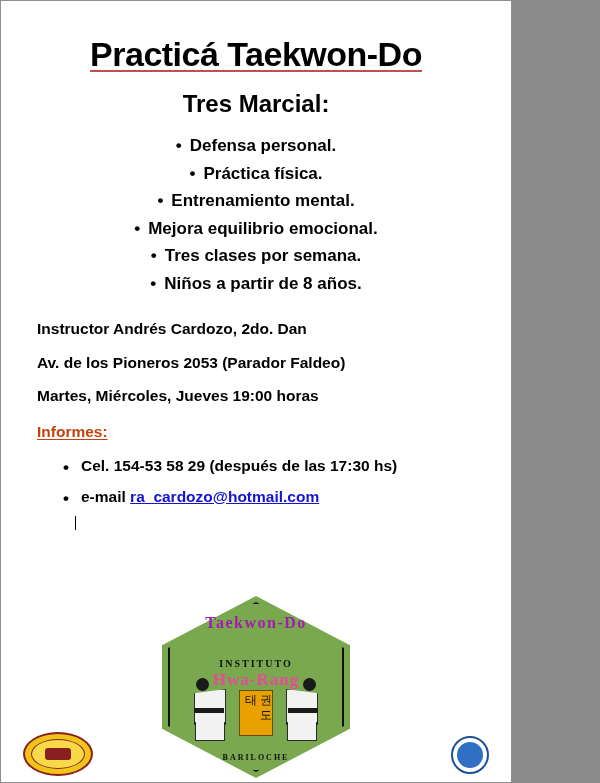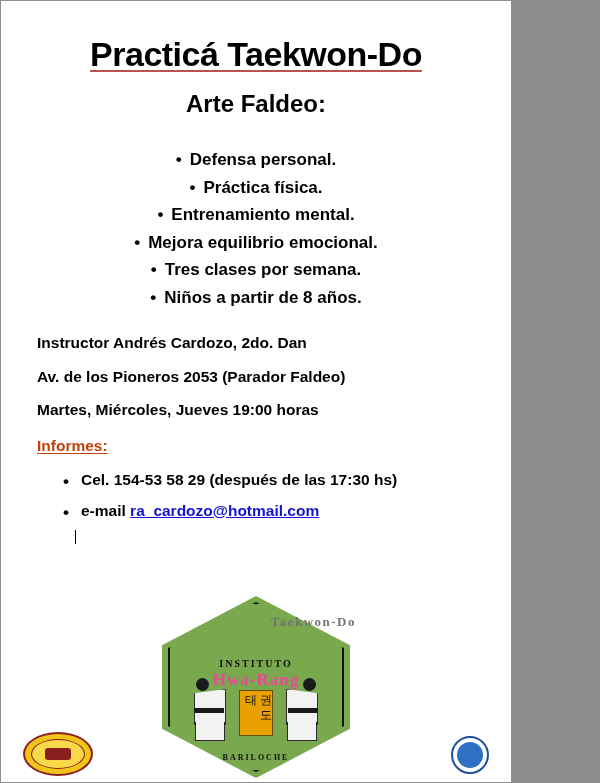--- a/index.html
+++ b/index.html
@@ -48,21 +48,21 @@
   }
   h2.subtitle {
     margin: 16px 0 0 0;
     text-align: center;
     font-size: 24px;
     font-weight: bold;
     color: #000;
   }
   ul.bullets {
     list-style: none;
-    margin: 28px 0 0 0;
+    margin: 14px 0 0 0;
     padding: 0;
     text-align: center;
   }
   ul.bullets li {
     font-size: 17px;
     font-weight: bold;
     line-height: 1.62;
     color: #000;
   }
   ul.bullets li::before {
@@ -146,26 +146,26 @@
     width: 176px; height: 170px;
     background: #7aa84f;
     clip-path: polygon(50% 0%, 100% 27%, 100% 73%, 50% 100%, 0% 73%, 0% 27%);
     box-shadow: inset 0 0 0 2px #111;
   }
   .logo-top-text {
     position: absolute;
     top: 22px;
     left: 0;
     width: 100%;
-    text-align: right;
-    font-family: "Liberation Serif", serif;
-    font-size: 13px;
+    text-align: center;
+    font-family: "Liberation Serif", serif;
+    font-size: 16px;
     font-weight: bold;
     letter-spacing: 1.5px;
-    color: #737373;
+    color: #a21caf;
   }
   .logo-instituto {
     position: absolute;
     top: 66px;
     left: 0;
     width: 100%;
     text-align: center;
     font-family: "Liberation Serif", serif;
     font-size: 10px;
     font-weight: bold;
@@ -304,21 +304,21 @@
 </style>
 </head>
 <body>
 
 <div id="page">
   <div id="sheet">
     <div class="content">
 
       <h1 class="title">Practicá Taekwon-Do</h1>
 
-      <h2 class="subtitle">Arte Faldeo:</h2>
+      <h2 class="subtitle">Tres Marcial:</h2>
 
       <ul class="bullets">
         <li>Defensa personal.</li>
         <li>Práctica física.</li>
         <li>Entrenamiento mental.</li>
         <li>Mejora equilibrio emocional.</li>
         <li>Tres clases por semana.</li>
         <li>Niños a partir de 8 años.</li>
       </ul>
 

